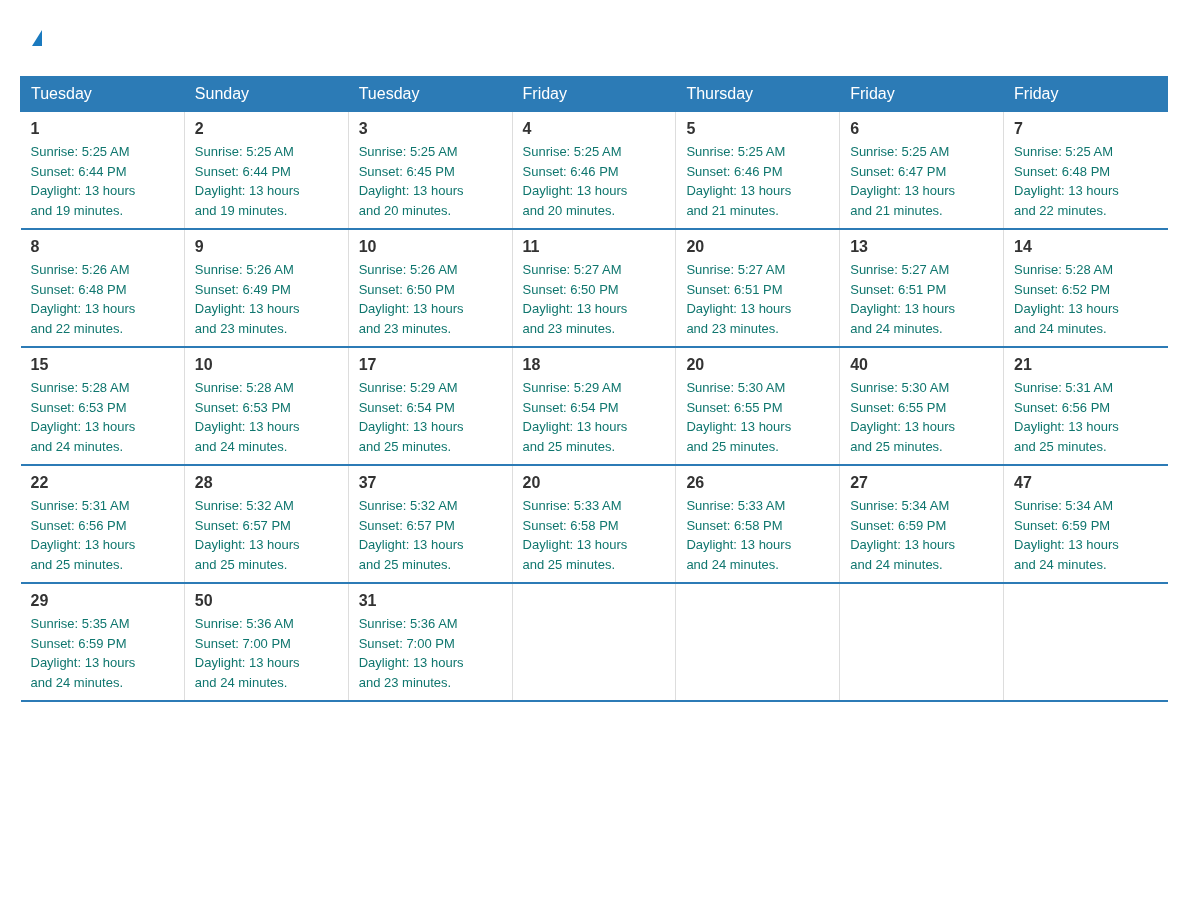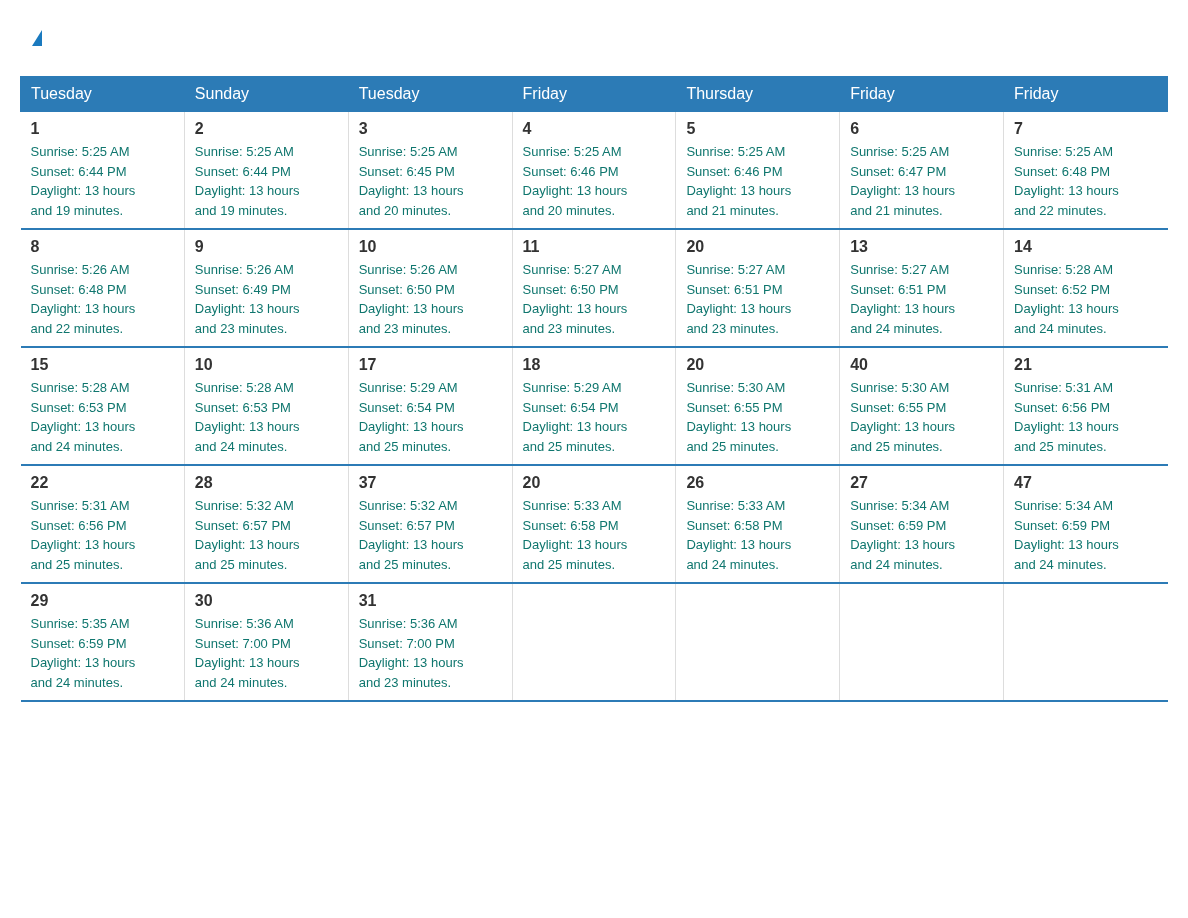--- a/index.html
+++ b/index.html
@@ -252,21 +252,21 @@
         <span class="day-num">47</span>
         <span class="day-info">Sunrise: 5:34 AM<br>Sunset: 6:59 PM<br>Daylight: 13 hours<br>and 24 minutes.</span>
       </td>
       </tr>
       <tr>
         <td>
         <span class="day-num">29</span>
         <span class="day-info">Sunrise: 5:35 AM<br>Sunset: 6:59 PM<br>Daylight: 13 hours<br>and 24 minutes.</span>
       </td>
         <td>
-        <span class="day-num">30</span>
+        <span class="day-num">50</span>
         <span class="day-info">Sunrise: 5:36 AM<br>Sunset: 7:00 PM<br>Daylight: 13 hours<br>and 24 minutes.</span>
       </td>
         <td>
         <span class="day-num">31</span>
         <span class="day-info">Sunrise: 5:36 AM<br>Sunset: 7:00 PM<br>Daylight: 13 hours<br>and 23 minutes.</span>
       </td>
         <td class="empty-cell"></td>
         <td class="empty-cell"></td>
         <td class="empty-cell"></td>
         <td class="empty-cell"></td>

